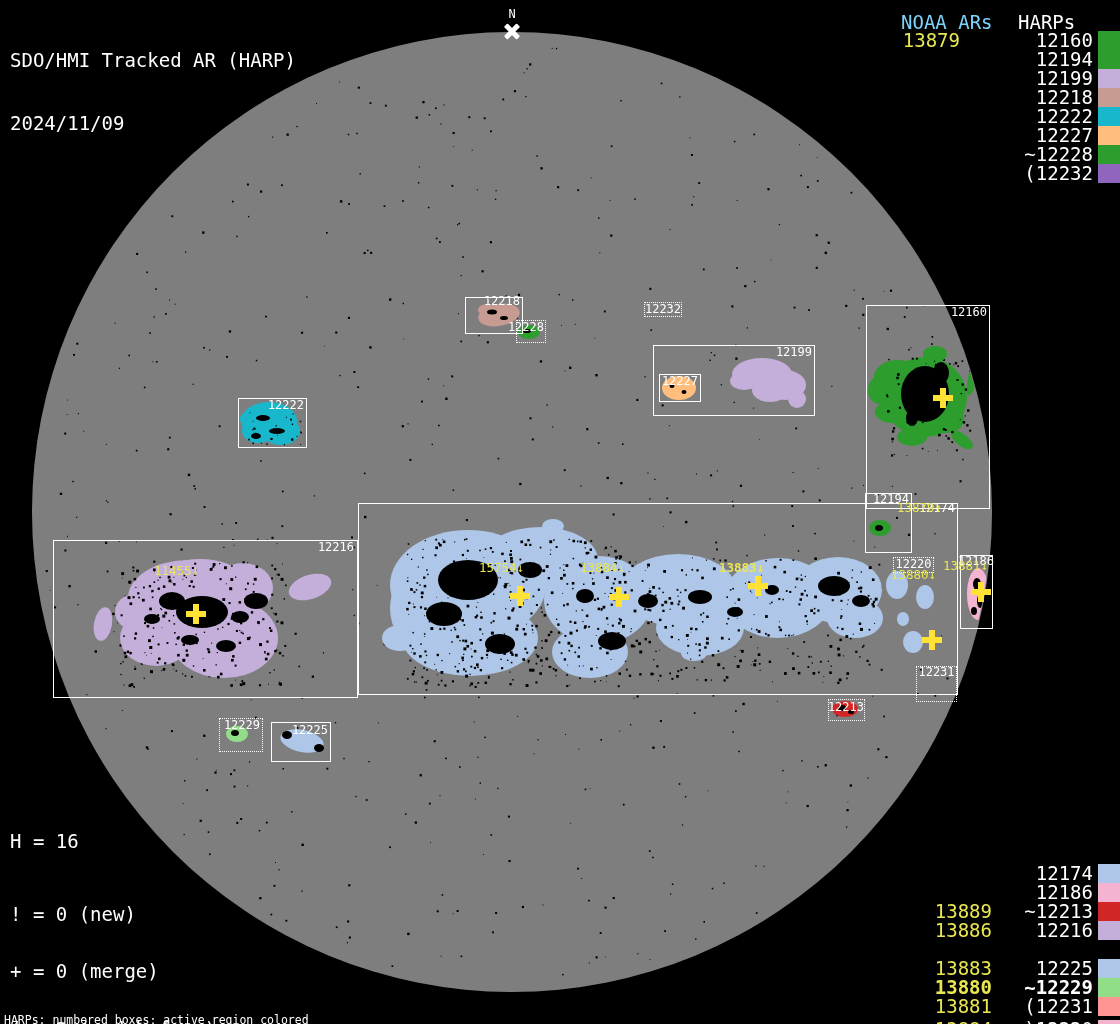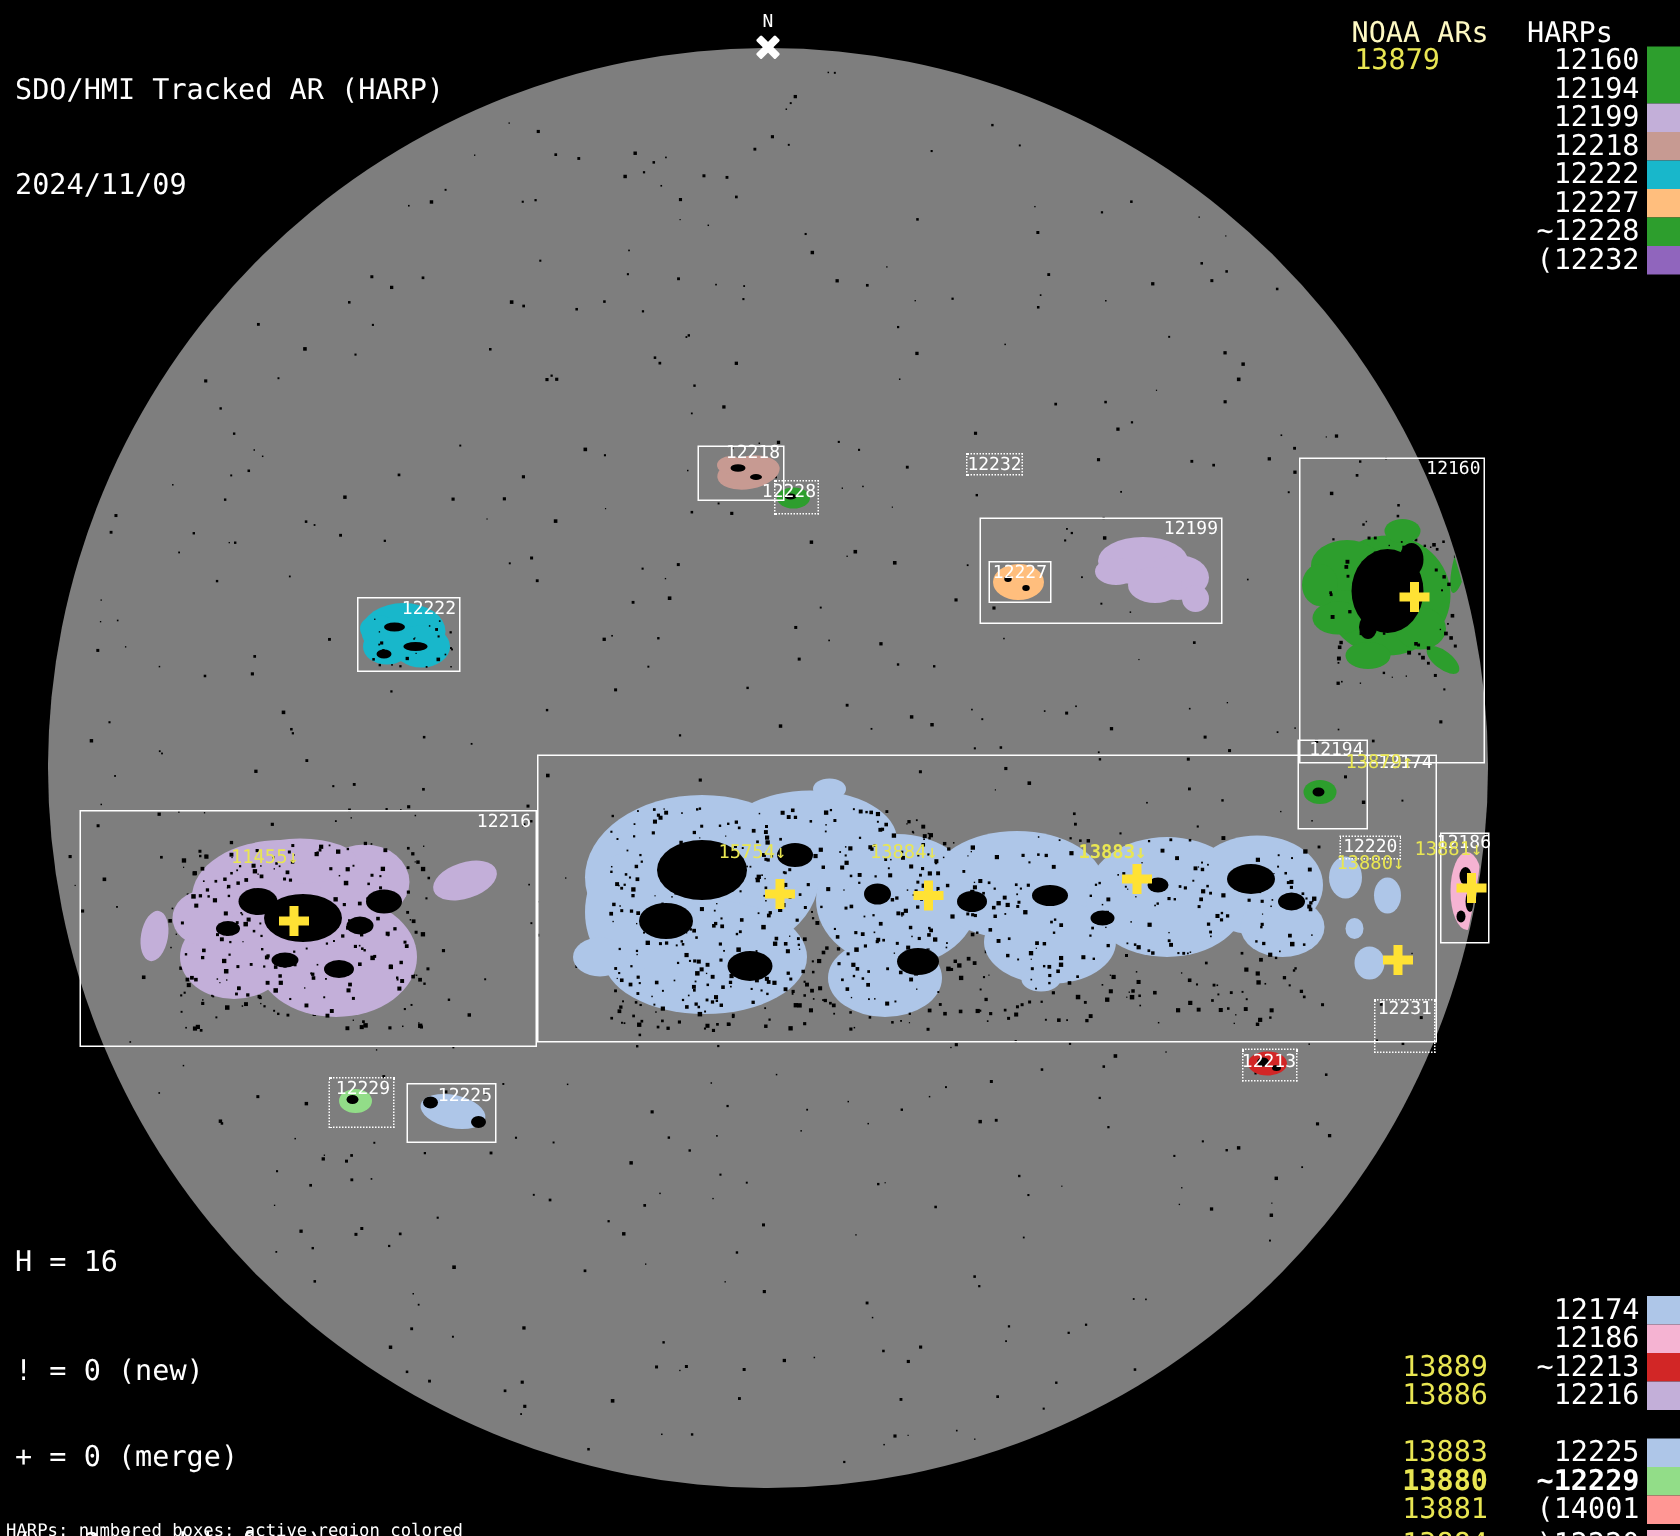--- a/index.html
+++ b/index.html
@@ -2,21 +2,21 @@
 <html><head>
 <meta charset="utf-8">
 <style>
   html,body{margin:0;padding:0;background:#000;}
   .stage{position:relative;width:1120px;height:1024px;background:#000;overflow:hidden;
          font-family:"DejaVu Sans Mono","Liberation Mono",monospace;color:#fff;}
   svg.scene{position:absolute;left:0;top:0;}
   .txt{position:absolute;white-space:pre;}
   .t19{font-size:19px;line-height:21px;}
   .t11{font-size:11.5px;line-height:12.2px;}
-  .yellow{color:#fef9c3;}
+  .yellow{color:#7dd3fc;}
   
   .hbox{position:absolute;border:1px solid #fff;box-sizing:border-box;}
   .hbox.dotted{border:1px dotted #fff;}
   .blabel{position:absolute;top:-3px;right:2px;font-size:12px;line-height:13px;white-space:nowrap;color:#fff;}
   .blabel.lab-center{left:50%;right:auto;top:0;transform:translateX(-50%);}
   .blabel.lab-over{right:-2px;top:-1px;}
   
   .cross{position:absolute;width:20px;height:20px;}
   .cross i{position:absolute;display:block;}
   .cross .ch{left:0;top:7px;width:20px;height:6px;}
@@ -1842,21 +1842,21 @@
     <span class="col-harp">12225</span>
     <i class="sw" style="background-color: rgb(174, 198, 232);"></i>
   </div>
   <div class="lb-row" style="top:978px;font-weight:bold;">
     <span class="col-noaa">13880</span>
     <span class="col-harp">~12229</span>
     <i class="sw" style="background-color: rgb(146, 221, 136);"></i>
   </div>
   <div class="lb-row" style="top:997px;">
     <span class="col-noaa">13881</span>
-    <span class="col-harp">(14001</span>
+    <span class="col-harp">(12231</span>
     <i class="sw" style="background-color: rgb(255, 150, 148);"></i>
   </div>
 
   <div class="hbox" style="left:465px;top:297px;width:58px;height:37px;">
     <span class="blabel">12218</span>
   </div>
   <div class="hbox dotted" style="left:516px;top:320px;width:30px;height:23px;">
     <span class="blabel" style="right:1px;top:0;">12228</span>
   </div>
   <div class="hbox dotted" style="left:644px;top:302px;width:38px;height:15px;">

